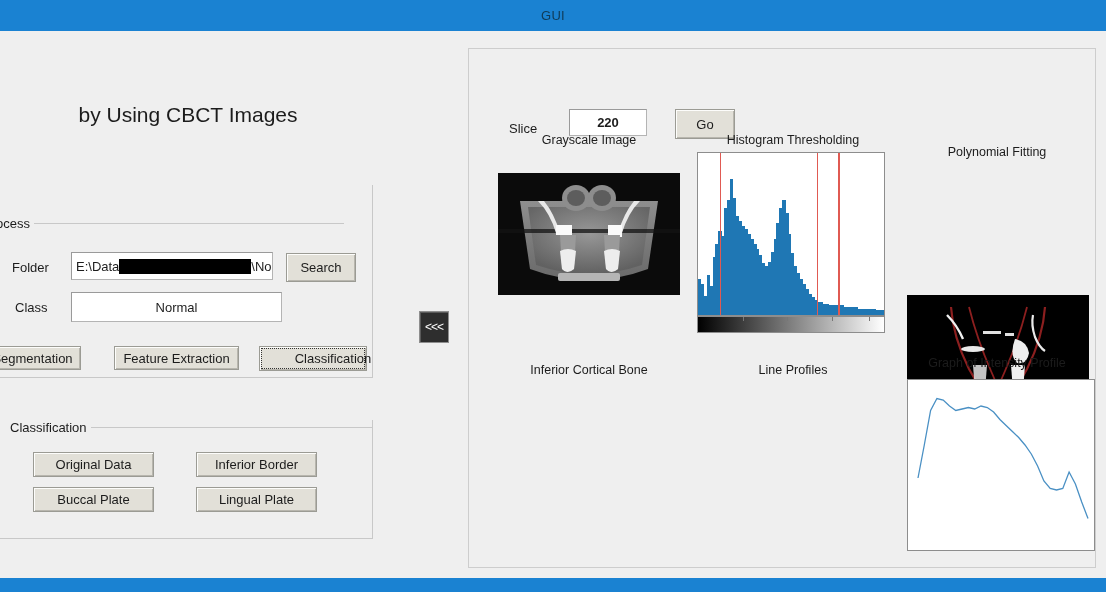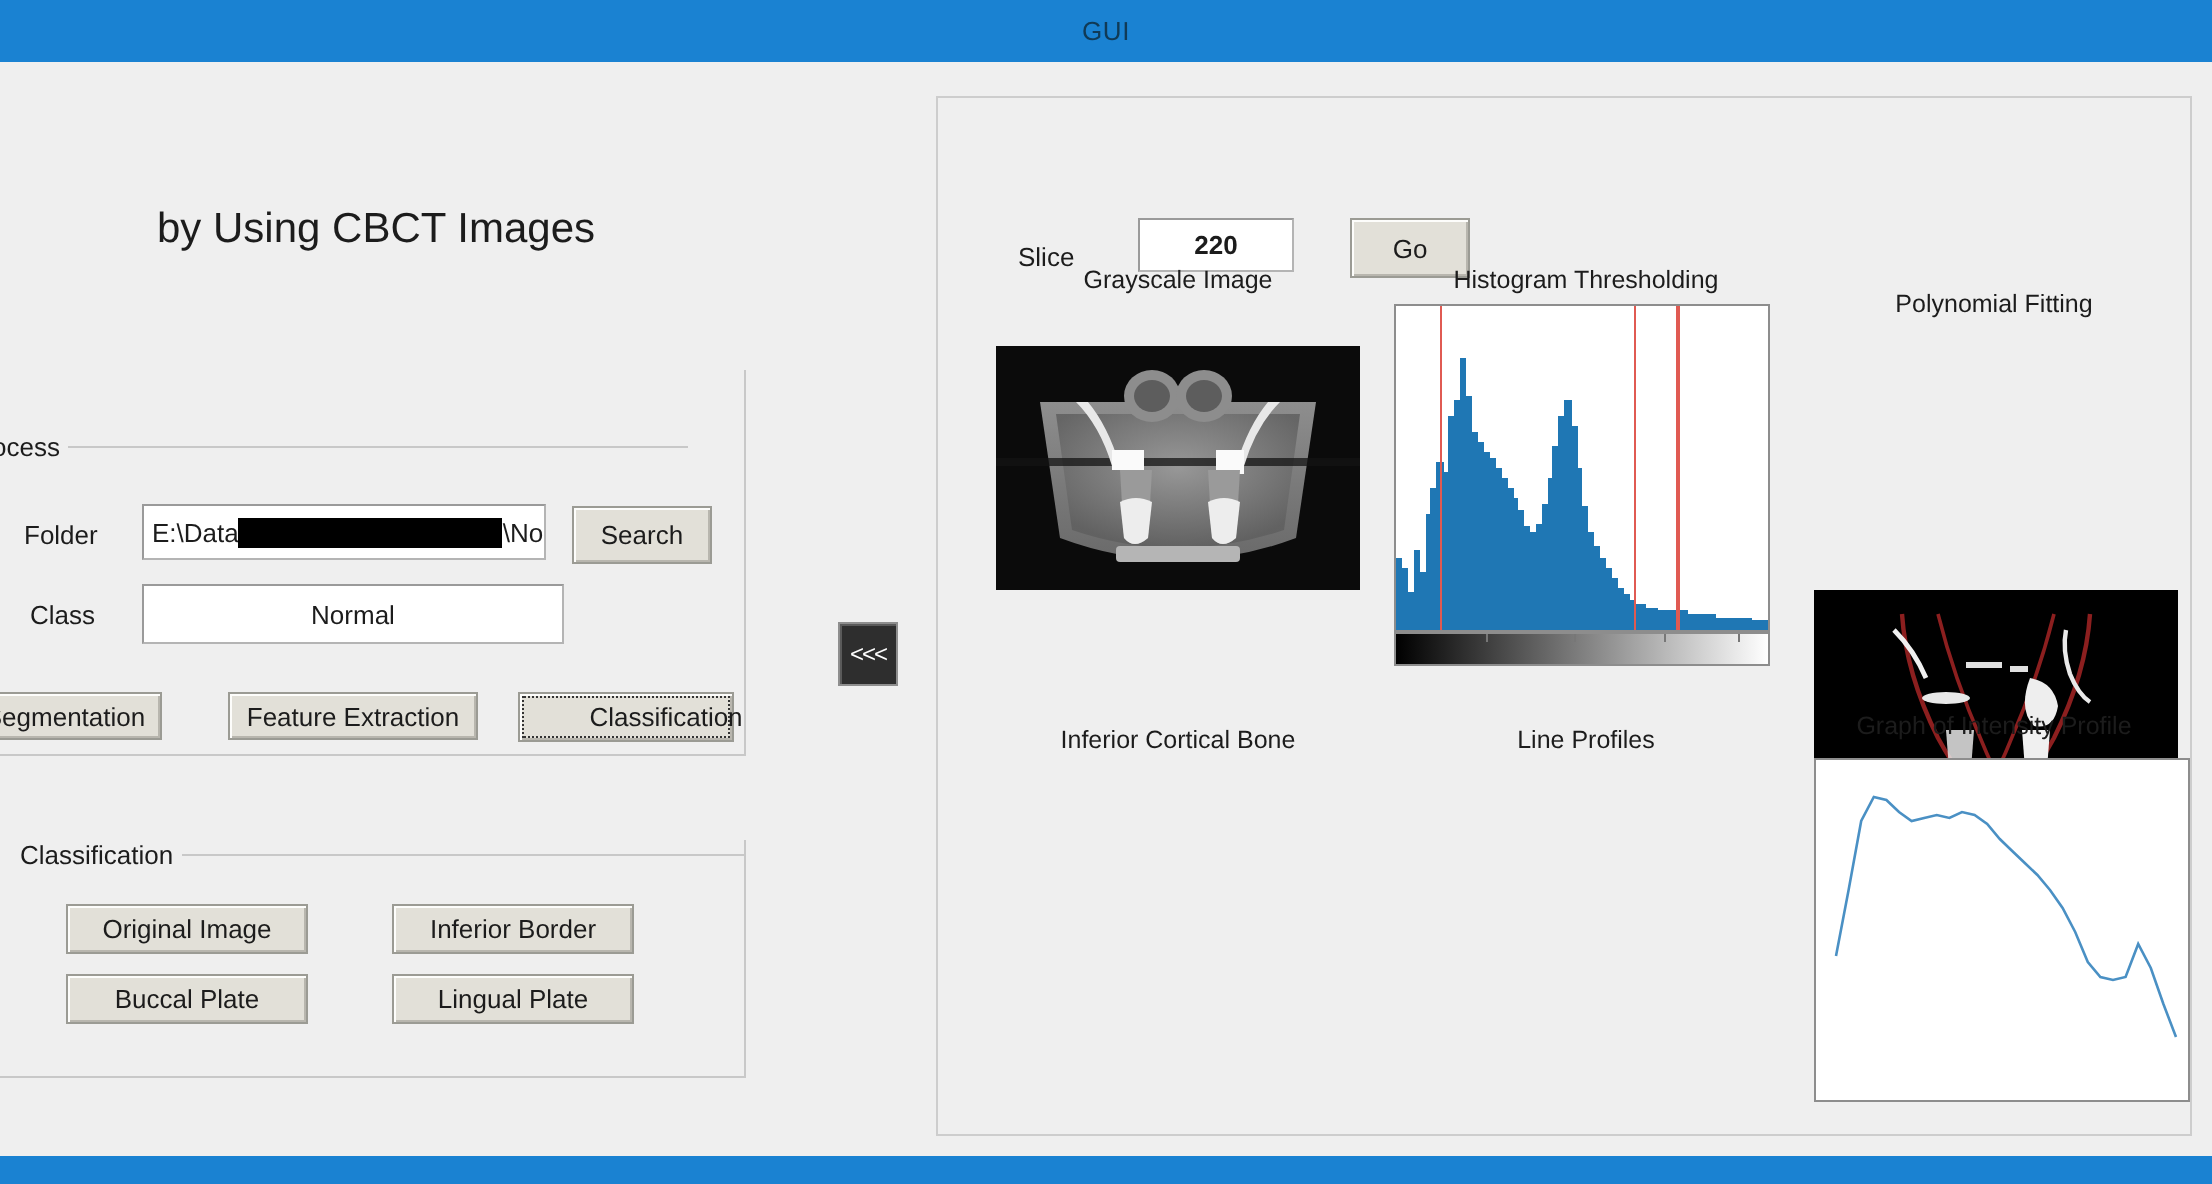--- a/index.html
+++ b/index.html
@@ -253,21 +253,21 @@
     <div class="textbox centered" style="left:71px; top:261px; width:211px; height:30px;">Normal</div>
 
     <div class="btn" style="left:-16px; top:315px; width:97px; height:24px;">Segmentation</div>
     <div class="btn" style="left:114px; top:315px; width:125px; height:24px;">Feature Extraction</div>
     <div class="btn focused" style="left:259px; top:315px; width:108px; height:25px;">Classification</div>
 
     <div id="viz-panel"></div>
     <div id="viz-topline"></div>
     <div id="viz-title">Classification</div>
 
-    <div class="btn" style="left:33px; top:421px; width:121px; height:25px;">Original Image</div>
+    <div class="btn" style="left:33px; top:421px; width:121px; height:25px;">Original Data</div>
     <div class="btn" style="left:196px; top:421px; width:121px; height:25px;">Inferior Border</div>
     <div class="btn" style="left:33px; top:456px; width:121px; height:25px;">Buccal Plate</div>
     <div class="btn" style="left:196px; top:456px; width:121px; height:25px;">Lingual Plate</div>
   </div>
 
   <div class="collapse-btn">&lt;&lt;&lt;</div>
 
   <div class="right-panel">
 
     <div class="slice-label">Slice</div>

